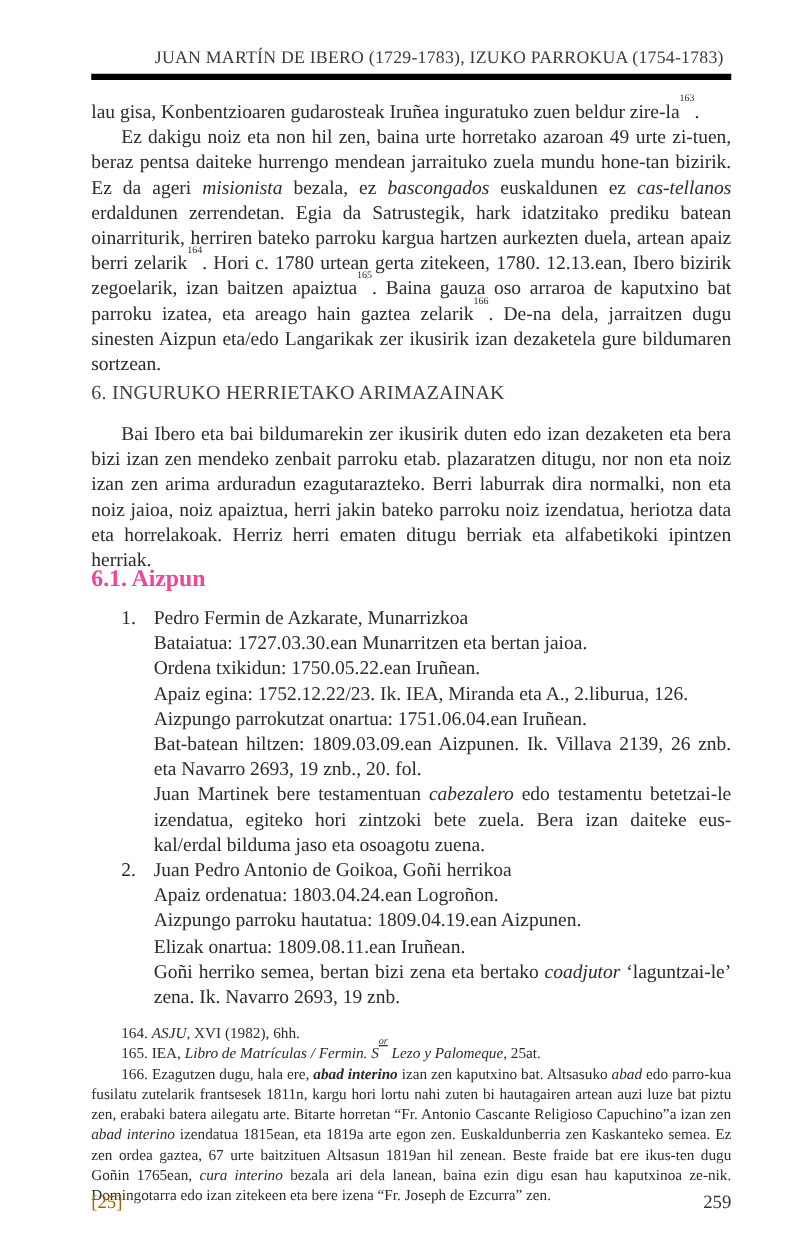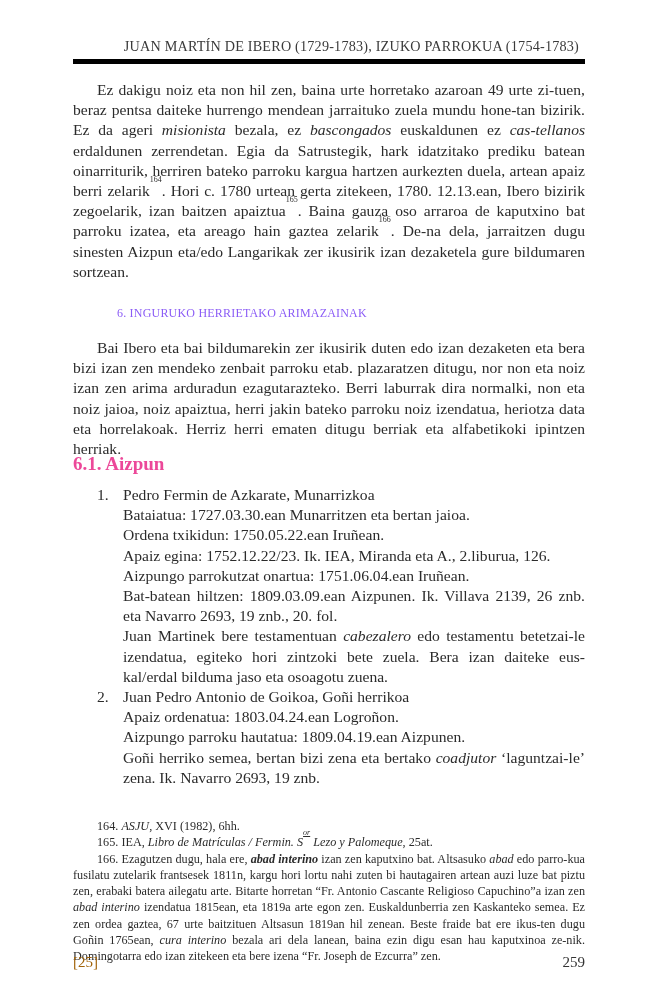--- a/index.html
+++ b/index.html
@@ -8,21 +8,21 @@
   .page { position:absolute; left:73px; top:0; width:512px; }
   .running-head { position:absolute; top:38px; left:0; width:512px; text-align:right;
                   font-size:14.2px; letter-spacing:0.2px; color:#3a3a3a; padding-bottom:4px;
                   border-bottom:5px solid #000000; white-space:nowrap; }
   .running-head span { padding-right:6px; }
   .body-text { position:absolute; left:0; width:512px; font-size:15.6px; line-height:20.2px;
                text-align:justify; hyphens:manual; }
   .body-text p { margin:0; }
   .indent { text-indent:24px; }
   sup { font-size:8px; vertical-align:top; position:relative; top:-1px; line-height:0; }
-  .section-head { position:absolute; left:0; font-size:12px; color:#8b5cf6; letter-spacing:0.2px;margin-left:44px; }
+  .section-head { position:absolute; left:0; font-size:16px; color:#404040; letter-spacing:0.2px; }
   .subsection-head { position:absolute; left:0; font-size:19px; font-weight:bold; color:#ec4899; }
   .list { position:absolute; left:24px; width:488px; font-size:15.6px; line-height:20.2px; }
   .li { position:relative; padding-left:26px; text-align:justify; }
   .li .num { position:absolute; left:0; top:0; }
   .li p { margin:0; }
   .footnotes { position:absolute; left:0; width:512px; font-size:12.2px; line-height:16.3px; text-align:justify; color:#2b2b2b; }
   .footnotes p { margin:0; }
   .fn-indent { text-indent:24px; }
   .folio-left { position:absolute; left:0; top:954px; font-size:15px; color:#a16207; }
   .folio-right { position:absolute; right:0; top:954px; font-size:15px; color:#333; }
@@ -30,20 +30,21 @@
   b { font-weight:bold; }
 </style>
 </head>
 <body>
 
 <div class="page">
 
   <div class="running-head"><span>JUAN MARTÍN DE IBERO (1729-1783), IZUKO PARROKUA (1754-1783)</span></div>
 
   <div class="body-text" style="top:80px;">
+    <p><span>lau gisa, Konbentzioaren gudarosteak Iruñea inguratuko zuen beldur zire-la</span><sup>163</sup><span>.</span></p>
     <p class="indent"><span>Ez dakigu noiz eta non hil zen, baina urte horretako azaroan 49 urte zi-tuen, beraz pentsa daiteke hurrengo mendean jarraituko zuela mundu hone-tan bizirik. Ez da ageri </span><i>misionista</i><span> bezala, ez </span><i>bascongados</i><span> euskaldunen ez </span><i>cas-tellanos</i><span> erdaldunen zerrendetan. Egia da Satrustegik, hark idatzitako prediku batean oinarriturik, herriren bateko parroku kargua hartzen aurkezten duela, artean apaiz berri zelarik</span><sup>164</sup><span>. Hori c. 1780 urtean gerta zitekeen, 1780. 12.13.ean, Ibero bizirik zegoelarik, izan baitzen apaiztua</span><sup>165</sup><span>. Baina gauza oso arraroa de kaputxino bat parroku izatea, eta areago hain gaztea zelarik</span><sup>166</sup><span>. De-na dela, jarraitzen dugu sinesten Aizpun eta/edo Langarikak zer ikusirik izan dezaketela gure bildumaren sortzean.</span></p>
   </div>
 
   <div class="section-head" style="top:306px;">6. INGURUKO HERRIETAKO ARIMAZAINAK</div>
 
   <div class="body-text" style="top:338px;">
     <p class="indent">Bai Ibero eta bai bildumarekin zer ikusirik duten edo izan dezaketen eta bera bizi izan zen mendeko zenbait parroku etab. plazaratzen ditugu, nor non eta noiz izan zen arima arduradun ezagutarazteko. Berri laburrak dira normalki, non eta noiz jaioa, noiz apaiztua, herri jakin bateko parroku noiz izendatua, heriotza data eta horrelakoak. Herriz herri ematen ditugu berriak eta alfabetikoki ipintzen herriak.</p>
   </div>
 
   <div class="subsection-head" style="top:453px;">6.1. Aizpun</div>
@@ -57,20 +58,21 @@
       <p>Apaiz egina: 1752.12.22/23. Ik. IEA, Miranda eta A., 2.liburua, 126.</p>
       <p>Aizpungo parrokutzat onartua: 1751.06.04.ean Iruñean.</p>
       <p>Bat-batean hiltzen: 1809.03.09.ean Aizpunen. Ik. Villava 2139, 26 znb. eta Navarro 2693, 19 znb., 20. fol.</p>
       <p><span>Juan Martinek bere testamentuan </span><i>cabezalero</i><span> edo testamentu betetzai-le izendatua, egiteko hori zintzoki bete zuela. Bera izan daiteke eus-kal/erdal bilduma jaso eta osoagotu zuena.</span></p>
     </div>
     <div class="li">
       <span class="num">2.</span>
       <p>Juan Pedro Antonio de Goikoa, Goñi herrikoa</p>
       <p>Apaiz ordenatua: 1803.04.24.ean Logroñon.</p>
       <p>Aizpungo parroku hautatua: 1809.04.19.ean Aizpunen.</p>
+      <p>Elizak onartua: 1809.08.11.ean Iruñean.</p>
       <p><span>Goñi herriko semea, bertan bizi zena eta bertako </span><i>coadjutor</i><span> ‘laguntzai-le’ zena. Ik. Navarro 2693, 19 znb.</span></p>
     </div>
   </div>
 
   <div class="footnotes" style="top:818px;">
     <p class="fn-indent"><span>164. </span><i>ASJU</i><span>, XVI (1982), 6hh.</span></p>
     <p class="fn-indent"><span>165. IEA, </span><i>Libro de Matrículas / Fermin. S</i><sup style="text-decoration:underline;font-style:italic;">or</sup><i> Lezo y Palomeque</i><span>, 25at.</span></p>
     <p class="fn-indent"><span>166. Ezagutzen dugu, hala ere, </span><b><i>abad interino</i></b><span> izan zen kaputxino bat. Altsasuko </span><i>abad</i><span> edo parro-kua fusilatu zutelarik frantsesek 1811n, kargu hori lortu nahi zuten bi hautagairen artean auzi luze bat piztu zen, erabaki batera ailegatu arte. Bitarte horretan “Fr. Antonio Cascante Religioso Capuchino”a izan zen </span><i>abad interino</i><span> izendatua 1815ean, eta 1819a arte egon zen. Euskaldunberria zen Kaskanteko semea. Ez zen ordea gaztea, 67 urte baitzituen Altsasun 1819an hil zenean. Beste fraide bat ere ikus-ten dugu Goñin 1765ean, </span><i>cura interino</i><span> bezala ari dela lanean, baina ezin digu esan hau kaputxinoa ze-nik. Domingotarra edo izan zitekeen eta bere izena “Fr. Joseph de Ezcurra” zen.</span></p>
   </div>
 

